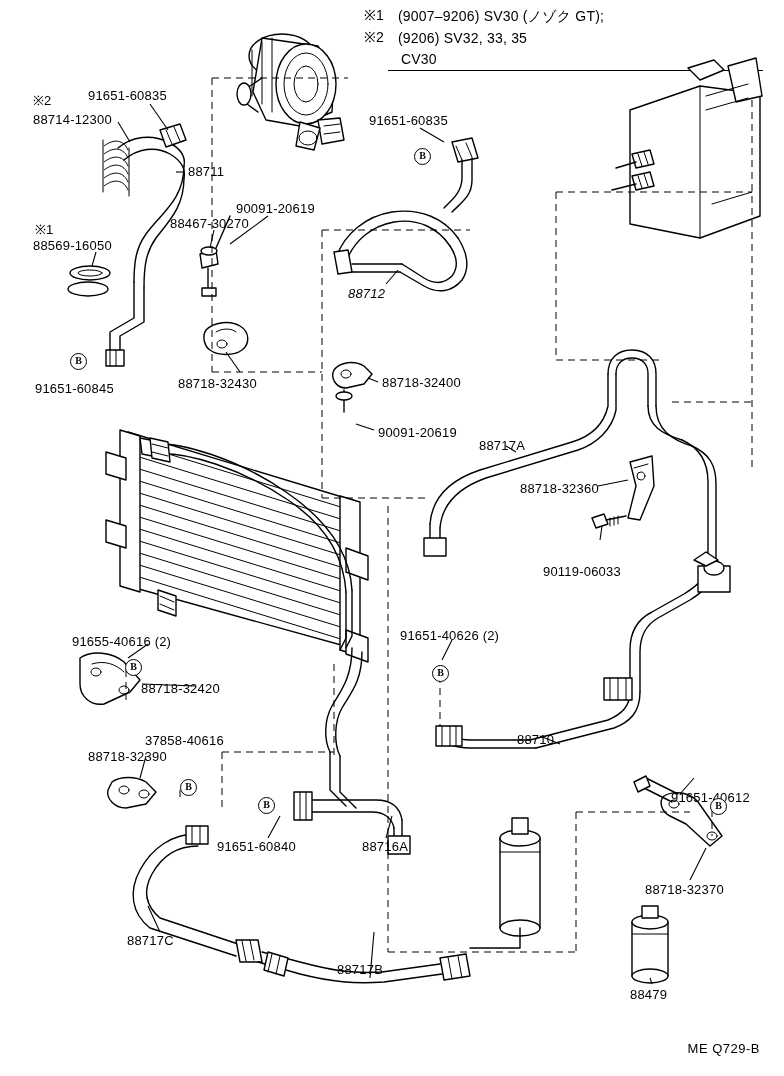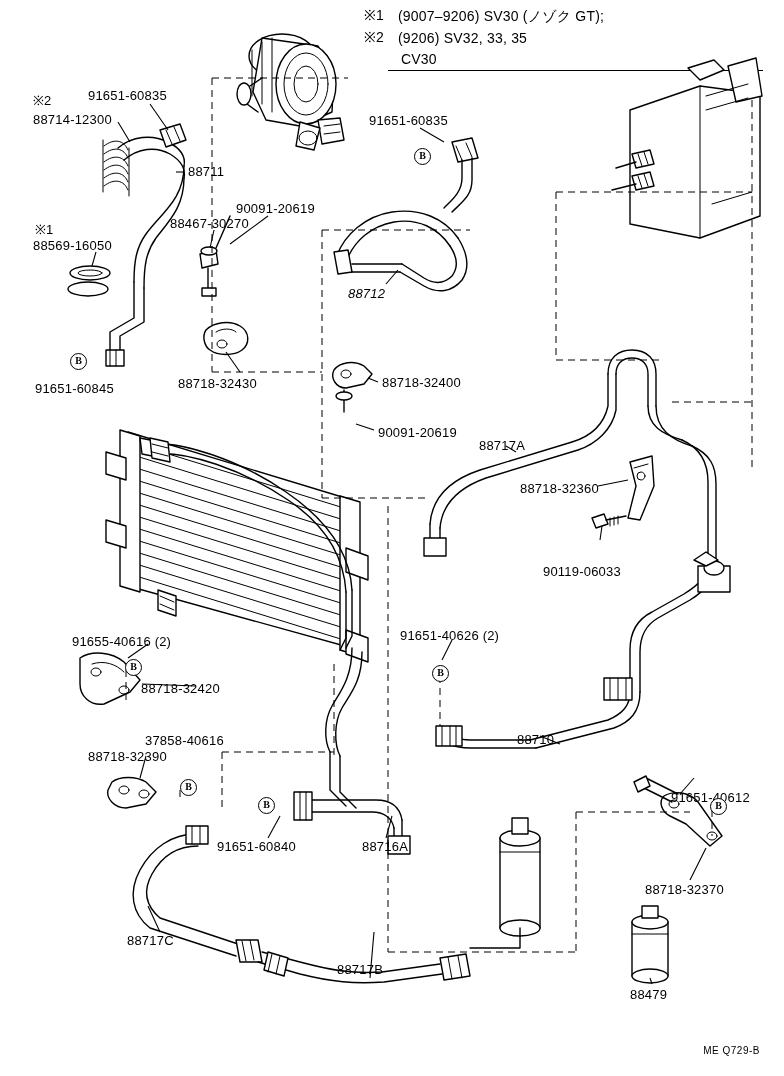--- a/index.html
+++ b/index.html
@@ -80,21 +80,21 @@
     font-size: 10px;
     line-height: 13px;
     text-align: center;
     font-family: "Liberation Serif", serif;
     font-weight: bold;
   }
   .footer {
     position: absolute;
     right: 24px;
     bottom: 20px;
-    font-size: 10px;
+    font-size: 13px;
     letter-spacing: 0.5px;
     margin-left: 16px;
   }
 </style>
 </head>
 <body>
 
 <div id="page">
 
   <div class="lbl hdr" style="left:364px; top:8px;">※1</div>

